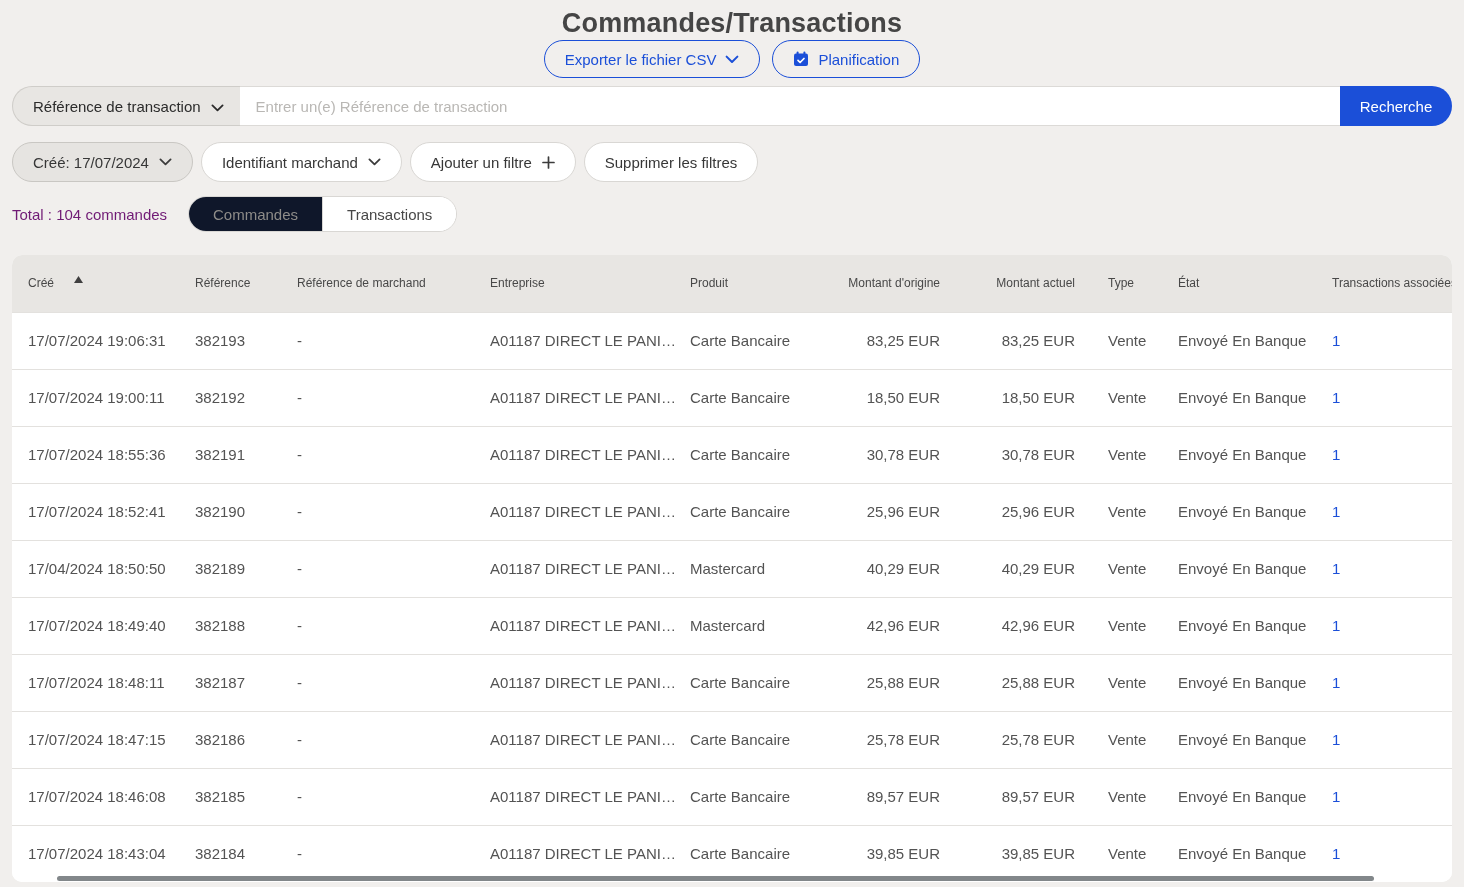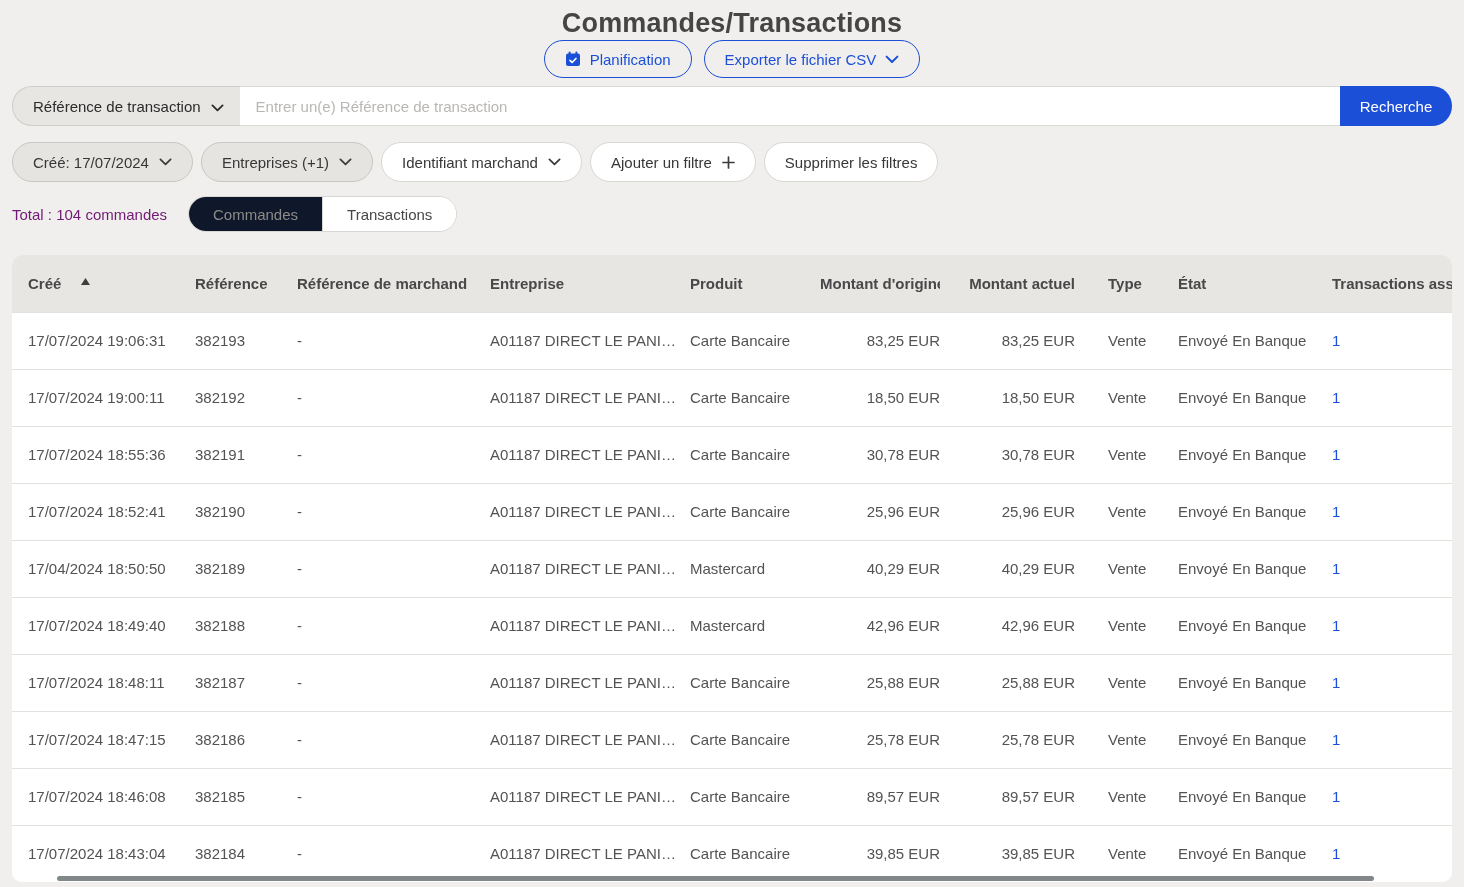--- a/index.html
+++ b/index.html
@@ -66,22 +66,22 @@
   .seg-tab.inactive { background:#0f172a; color:#8e8c89; }
   .seg-tab.current { background:#ffffff; color:#474747; border-left:1px solid #d9d7d4; }
 
   
   .table-wrap {
     margin-top:23px; background:#ffffff; border-radius:10px;
     overflow:hidden; position:relative; width:1440px;
   }
   table { border-collapse:collapse; table-layout:fixed; width:1440px; }
   thead th {
-    background:#e8e6e3; height:57px; text-align:left; font-weight:700;
-    color:#484848; font-size:15px; white-space:nowrap; overflow:hidden;
+    background:#e8e6e3; height:57px; text-align:left; font-weight:400;
+    color:#484848; font-size:12px; white-space:nowrap; overflow:hidden;
   }
   tbody td {
     height:57px; color:#535353; font-size:15px; white-space:nowrap; overflow:hidden;
     border-top:1px solid #e3e1de; background:#ffffff;
   }
   thead th:first-child, tbody td:first-child { padding-left:16px; }
   th.al-right, td.al-right { text-align:right; }
   th.col-type, td.col-type { padding-left:33px; }
   th.col-etat, td.col-etat { padding-left:0; }
   .sort-icon { display:inline-block; margin-left:20px; position:relative; top:-4px; }
@@ -93,66 +93,58 @@
   }
 </style>
 </head>
 <body>
 
 <div class="page">
 
   <div class="topbar">
     <h1 class="page-title">Commandes/Transactions</h1>
     <div class="topbar-actions">
-      <button class="pill-btn">
-        <span>
-          <svg width="16" height="16" viewBox="0 0 16 16">
-            <rect x="1" y="2.6" width="14" height="12.4" rx="2" fill="#1b4fd8"></rect>
-            <rect x="3.6" y="0.4" width="2" height="4" rx="1" fill="#1b4fd8"></rect>
-            <rect x="10.4" y="0.4" width="2" height="4" rx="1" fill="#1b4fd8"></rect>
-            <path d="M5 9.4l2.1 2.1 3.9-4" stroke="#ffffff" stroke-width="1.7" fill="none" stroke-linecap="round" stroke-linejoin="round"></path>
-          </svg>
-        </span>
-        <span>Planification</span>
-      </button>
       <button class="pill-btn">
         <span>Exporter le fichier CSV</span>
         <span>
           <svg width="14" height="9" viewBox="0 0 14 9">
               <path d="M1.6 1.6 L7 7 L12.4 1.6" stroke="#1b4fd8" stroke-width="2" fill="none" stroke-linecap="round" stroke-linejoin="round"></path>
             </svg>
         </span>
       </button>
+      <button class="pill-btn">
+        <span>
+          <svg width="16" height="16" viewBox="0 0 16 16">
+            <rect x="1" y="2.6" width="14" height="12.4" rx="2" fill="#1b4fd8"></rect>
+            <rect x="3.6" y="0.4" width="2" height="4" rx="1" fill="#1b4fd8"></rect>
+            <rect x="10.4" y="0.4" width="2" height="4" rx="1" fill="#1b4fd8"></rect>
+            <path d="M5 9.4l2.1 2.1 3.9-4" stroke="#ffffff" stroke-width="1.7" fill="none" stroke-linecap="round" stroke-linejoin="round"></path>
+          </svg>
+        </span>
+        <span>Planification</span>
+      </button>
     </div>
   </div>
 
   <div class="search-row">
     <div class="search-category">
       <span>Référence de transaction</span>
       <span>
         <svg width="13" height="8" viewBox="0 0 13 8">
             <path d="M1.4 1.4 L6.5 6.4 L11.6 1.4" stroke="#2b2b2b" stroke-width="1.8" fill="none" stroke-linecap="round" stroke-linejoin="round"></path>
           </svg>
       </span>
     </div>
     <input class="search-input" type="text" value="" placeholder="Entrer un(e) Référence de transaction" style="">
     <button class="search-btn">Recherche</button>
   </div>
 
   <div class="chips-row">
     <div class="chip active">
       <span>Créé: 17/07/2024</span>
-      <span>
-        <svg width="13" height="8" viewBox="0 0 13 8">
-            <path d="M1.4 1.4 L6.5 6.4 L11.6 1.4" stroke="currentColor" stroke-width="1.8" fill="none" stroke-linecap="round" stroke-linejoin="round"></path>
-          </svg>
-      </span>
-    </div>
-    <div class="chip active">
-      <span>Entreprises (+1)</span>
       <span>
         <svg width="13" height="8" viewBox="0 0 13 8">
             <path d="M1.4 1.4 L6.5 6.4 L11.6 1.4" stroke="currentColor" stroke-width="1.8" fill="none" stroke-linecap="round" stroke-linejoin="round"></path>
           </svg>
       </span>
     </div>
     <div class="chip">
       <span>Identifiant marchand</span>
       <span>
         <svg width="13" height="8" viewBox="0 0 13 8">

